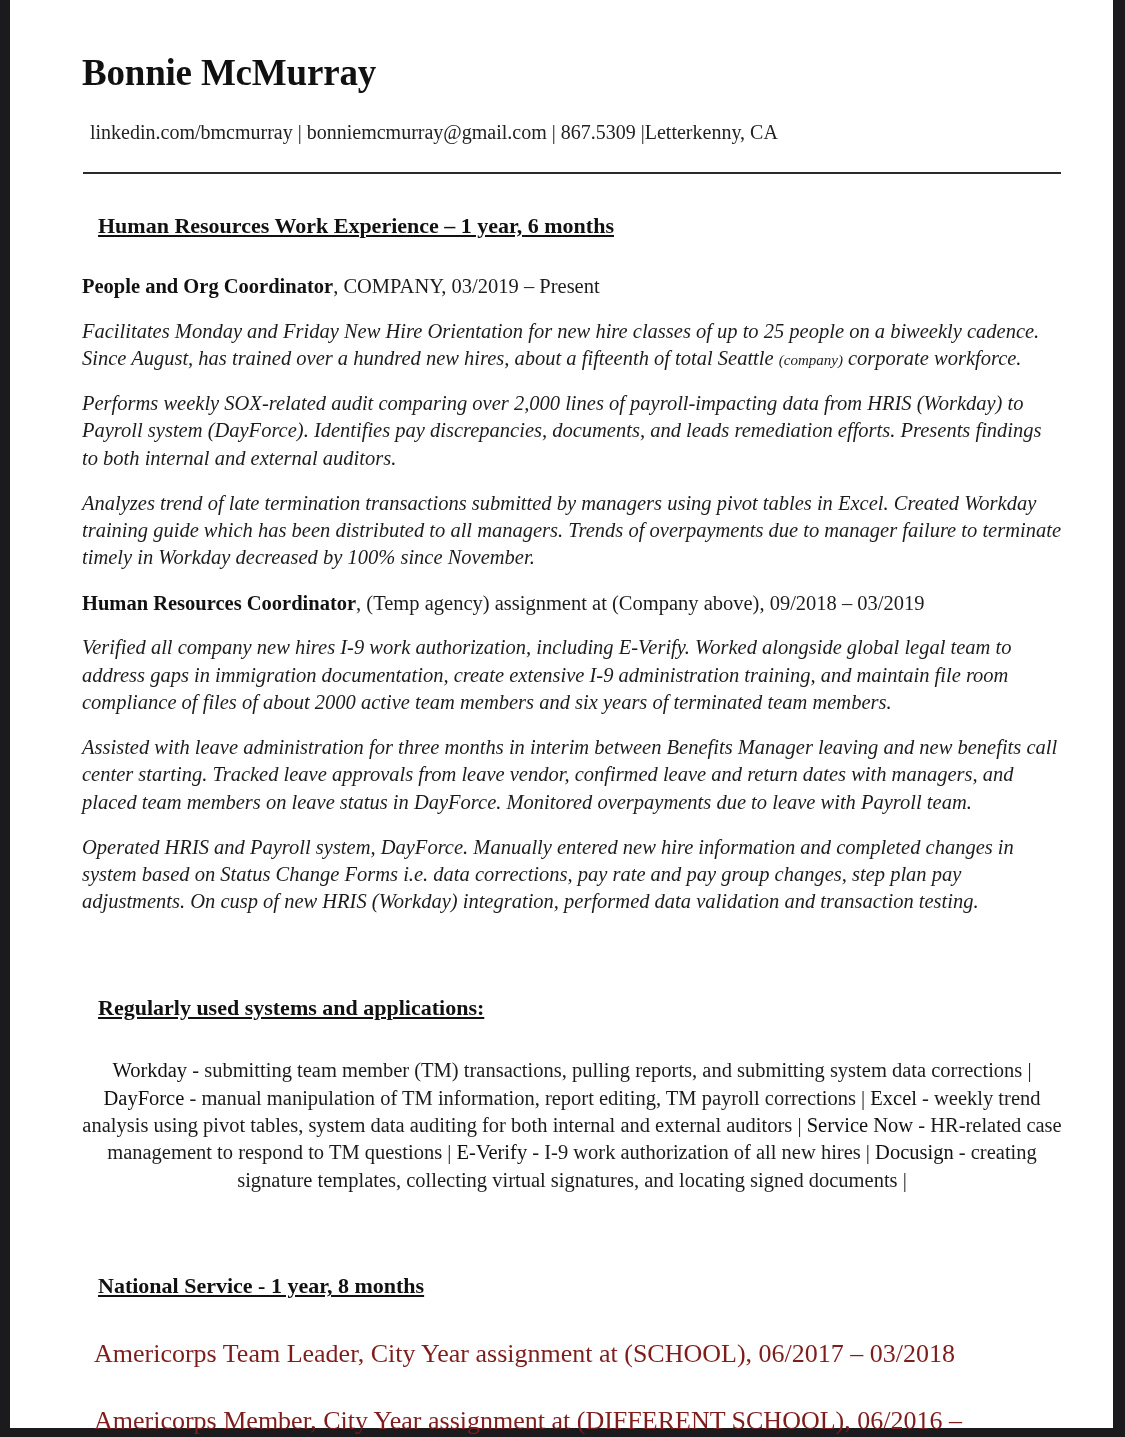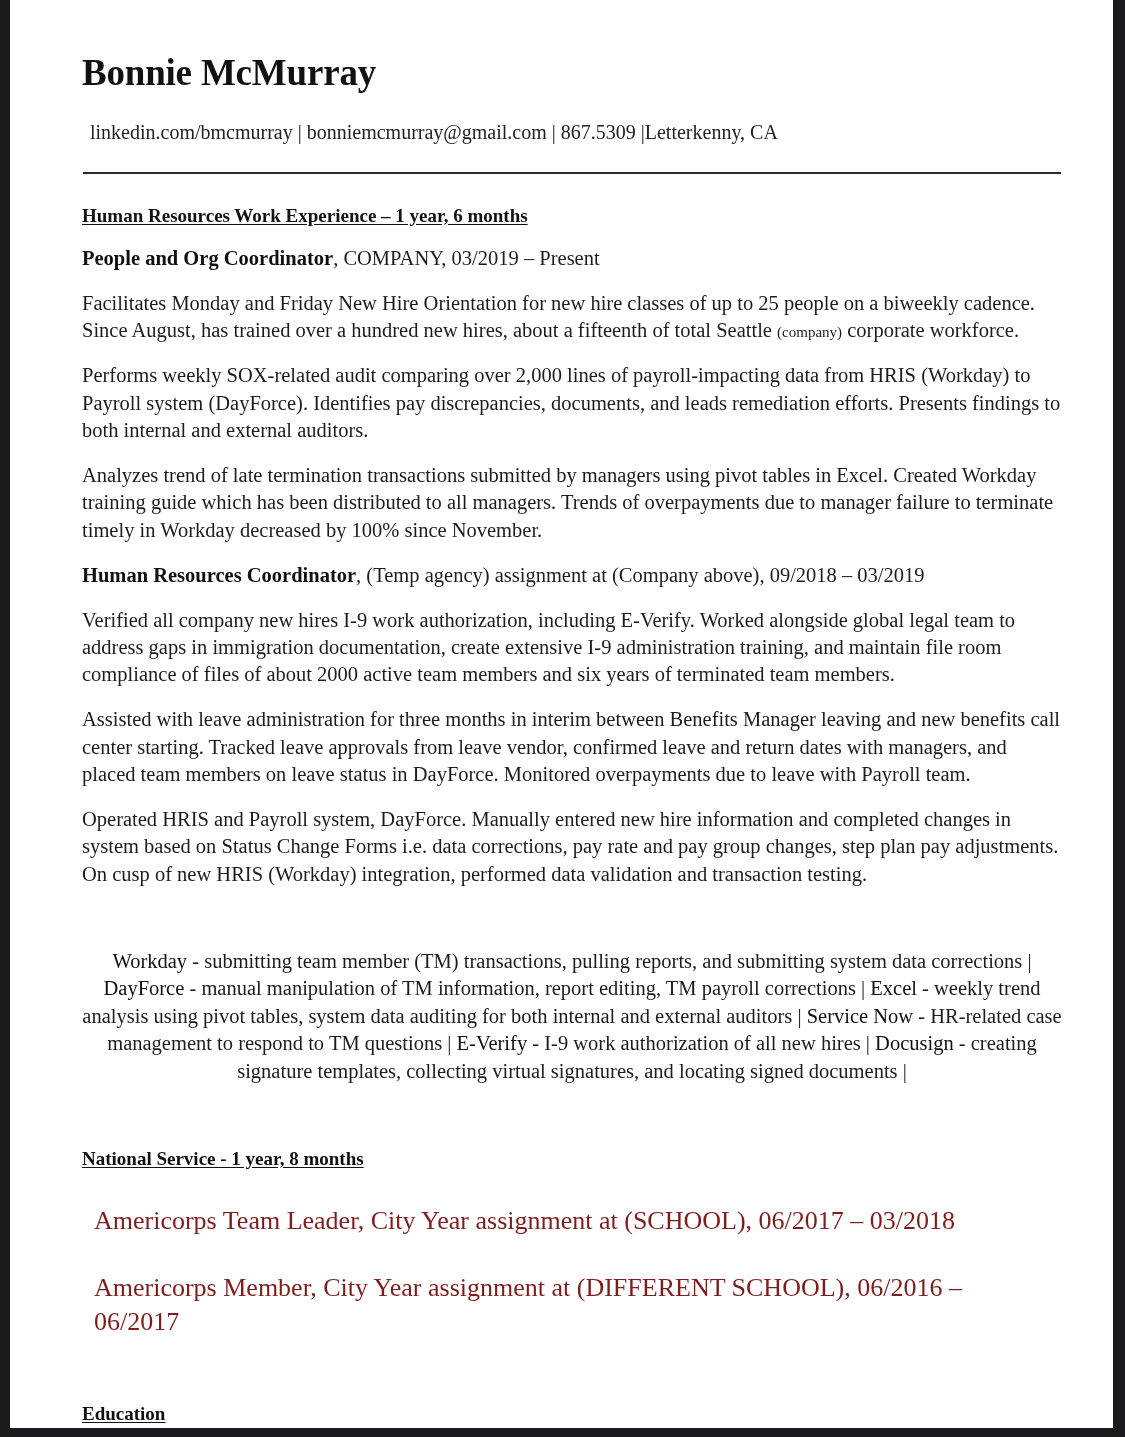--- a/index.html
+++ b/index.html
@@ -60,26 +60,26 @@
 
   .rule {
     margin-top: 27px;
     border: none;
     border-top: 2px solid #2b2b2b;
     width: 978px;
     height: 0;
   }
 
   .section-heading {
-    font-size: 19px;
+    font-size: 22px;
     font-weight: bold;
     color: #111111;
     text-decoration: underline;
     text-underline-offset: 2px;
-    margin: 0;
+    margin: 16px;
     padding-top: 22px;
     line-height: 1.25;
   }
 
   .job-line {
     font-size: 20.5px;
     color: #1c1c1c;
     margin: 0;
     padding-top: 18px;
     line-height: 1.3;
@@ -89,20 +89,21 @@
     color: #111111;
   }
 
   .para {
     font-size: 20.5px;
     color: #1c1c1c;
     margin: 0;
     padding-top: 18px;
     line-height: 1.33;
     text-align: left;
+    font-style: italic;
   }
 
   .tiny {
     font-size: 15px;
   }
 
   .skills-block {
     font-size: 20.5px;
     color: #1c1c1c;
     margin: 0;
@@ -158,20 +159,21 @@
       </p>
 
       <p class="para">Verified all company new hires I-9 work authorization, including E-Verify. Worked alongside global legal team to address gaps in immigration documentation, create extensive I-9 administration training, and maintain file room compliance of files of about 2000 active team members and six years of terminated team members.</p>
 
       <p class="para">Assisted with leave administration for three months in interim between Benefits Manager leaving and new benefits call center starting. Tracked leave approvals from leave vendor, confirmed leave and return dates with managers, and placed team members on leave status in DayForce. Monitored overpayments due to leave with Payroll team.</p>
 
       <p class="para">Operated HRIS and Payroll system, DayForce. Manually entered new hire information and completed changes in system based on Status Change Forms i.e. data corrections, pay rate and pay group changes, step plan pay adjustments. On cusp of new HRIS (Workday) integration, performed data validation and transaction testing.</p>
 
       <div class="gap-lg"></div>
 
+      <h2 class="section-heading">Regularly used systems and applications:</h2>
 
       <p class="skills-block">
         <b>Workday</b><span> - submitting team member (TM) transactions, pulling reports, and submitting system data corrections | </span><b>DayForce</b><span> - manual manipulation of TM information, report editing, TM payroll corrections | </span><b>Excel</b><span> - weekly trend analysis using pivot tables, system data auditing for both internal and external auditors | </span><b>Service Now</b><span> - HR-related case management to respond to TM questions | </span><b>E-Verify</b><span> - I-9 work authorization of all new hires | </span><b>Docusign</b><span> - creating signature templates, collecting virtual signatures, and locating signed documents | </span>
       </p>
 
       <div class="gap-lg"></div>
 
       <h2 class="section-heading">National Service - 1 year, 8 months</h2>
 
       <p class="entry">Americorps Team Leader, City Year assignment at (SCHOOL), 06/2017 – 03/2018</p>

